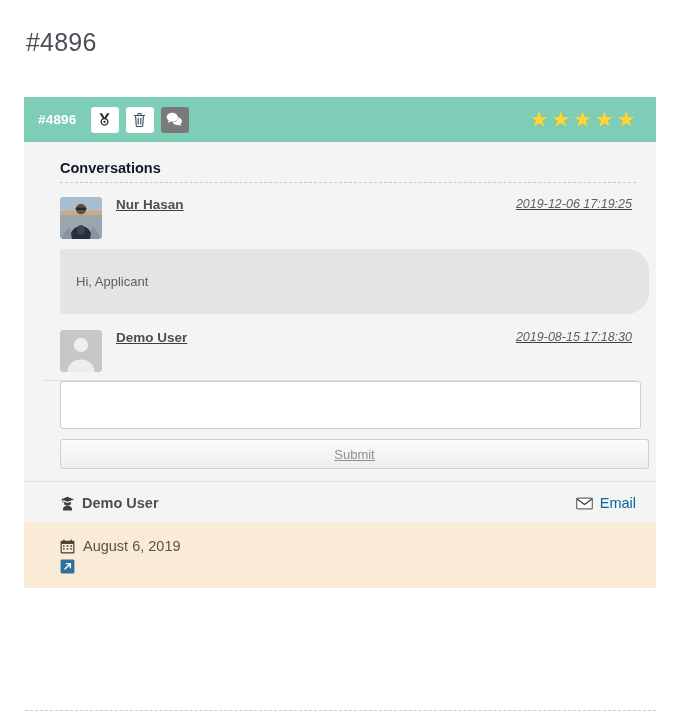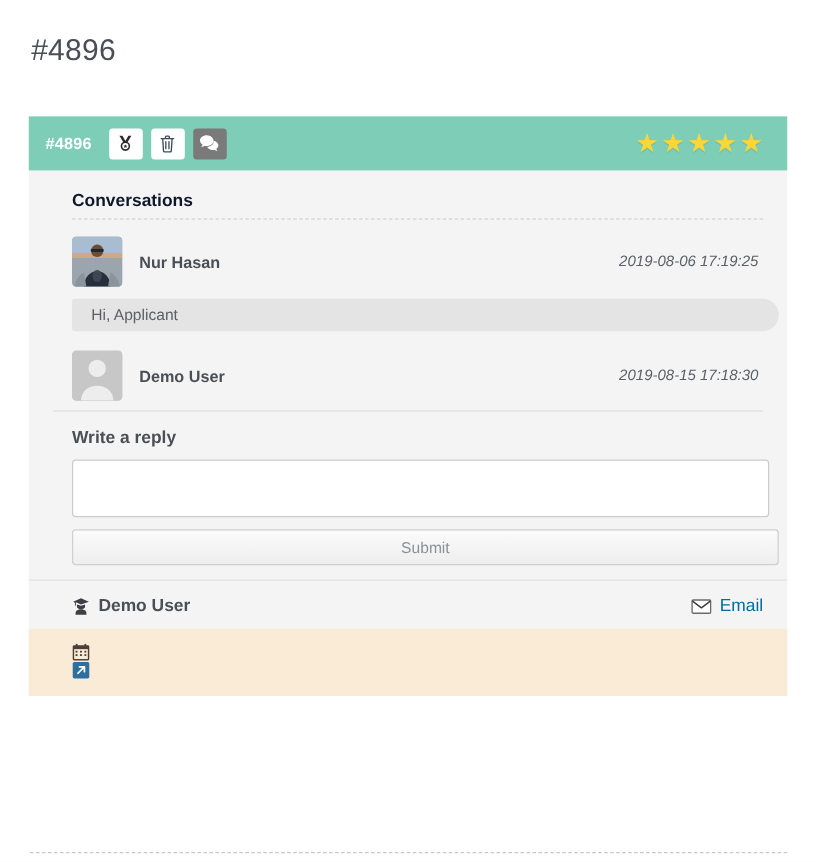--- a/index.html
+++ b/index.html
@@ -99,22 +99,23 @@
   .solid-rule {
     border: 0;
     border-top: 1px solid #dedede;
     margin: 0 0 0 0;
   }
 
   
   .msg { margin: 0 0 8px 16px; }
   .msg-head {
     display: flex;
-    align-items: center;
+    align-items: flex-start;
     min-height: 42px;
+    text-decoration: underline;
   }
   .avatar {
     width: 42px;
     height: 42px;
     border-radius: 4px;
     overflow: hidden;
     flex: 0 0 42px;
     background: #c9c9c9;
     position: relative;
   }
@@ -128,21 +129,21 @@
   .msg-time {
     margin-left: auto;
     font-size: 12.5px;
     font-style: italic;
     color: #5a5f65;
     padding-right: 4px;
   }
   .bubble {
     background: #e4e4e4;
     border-radius: 4px 22px 22px 4px;
-    padding: 6px 16px;
+    padding: 25px 16px;
     font-size: 13px;
     color: #5b6066;
     margin-top: 10px;
     margin-bottom: 16px;
     box-sizing: border-box;
     width: 589px;
   }
 
   
   .reply-wrap { margin-left: 16px; }
@@ -171,20 +172,21 @@
     width: 589px;
     height: 30px;
     background: linear-gradient(#fbfbfb, #eeeeee);
     border: 1px solid #cfcfcf;
     border-radius: 3px;
     font-family: "Liberation Sans", sans-serif;
     font-size: 13px;
     color: #8b9096;
     cursor: pointer;
     display: block;
+    text-decoration: underline;
   }
 
   
   .meta-row {
     display: flex;
     align-items: center;
     padding: 13px 20px 11px 36px;
     border-top: 1px solid #e2e2e2;
     margin-top: 12px;
   }
@@ -294,21 +296,21 @@
             <rect y="18" width="42" height="24" fill="#9aa5ad"></rect>
             <circle cx="21" cy="12" r="5.2" fill="#6b4c36"></circle>
             <rect x="15.6" y="10.4" width="10.8" height="2.6" rx="1.2" fill="#1f2833"></rect>
             <path d="M10 42c0-8 5-13 11-13s11 5 11 13z" fill="#26303c"></path>
             <path d="M2 42c1-6 4-10 8-12l2 12z" fill="#8a949c"></path>
             <path d="M40 42c-1-6-4-10-8-12l-2 12z" fill="#8a949c"></path>
             <ellipse cx="21" cy="33" rx="4" ry="5" fill="#3c4753"></ellipse>
           </svg>
         </div>
         <span class="msg-name">Nur Hasan</span>
-        <span class="msg-time">2019-08-06 17:19:25</span>
+        <span class="msg-time">2019-12-06 17:19:25</span>
       </div>
       <div class="bubble">Hi, Applicant</div>
     </div>
 
     <div class="msg">
       <div class="msg-head">
         <div class="avatar">
           <svg width="42" height="42" viewBox="0 0 42 42">
             <rect width="42" height="42" fill="#c7c7c7"></rect>
             <circle cx="21" cy="15" r="7.2" fill="#ededed"></circle>
@@ -316,21 +318,20 @@
           </svg>
         </div>
         <span class="msg-name">Demo User</span>
         <span class="msg-time">2019-08-15 17:18:30</span>
       </div>
     </div>
 
     <hr class="solid-rule">
 
     <div class="reply-wrap">
-      <h2 class="reply-title">Write a reply</h2>
       <textarea class="reply-box" placeholder="" style=""></textarea>
       <button class="submit-btn">Submit</button>
     </div>
 
   </div>
 
   <div class="meta-row">
     <span class="meta-user">
       <span class="ic">
         <svg width="15" height="15" viewBox="0 0 24 24" fill="#3a3f44">
@@ -362,20 +363,21 @@
           <rect x="4.2" y="0.6" width="2" height="3.6" rx="0.9"></rect>
           <rect x="13.8" y="0.6" width="2" height="3.6" rx="0.9"></rect>
           <rect x="4" y="8.4" width="2.1" height="2" fill="#4a4038"></rect>
           <rect x="8.9" y="8.4" width="2.1" height="2" fill="#4a4038"></rect>
           <rect x="13.8" y="8.4" width="2.1" height="2" fill="#4a4038"></rect>
           <rect x="4" y="12.2" width="2.1" height="2" fill="#4a4038"></rect>
           <rect x="8.9" y="12.2" width="2.1" height="2" fill="#4a4038"></rect>
           <rect x="13.8" y="12.2" width="2.1" height="2" fill="#4a4038"></rect>
         </svg>
       </span>
+      <span class="date">August 6, 2019</span>
     </div>
     <div class="line">
       <span class="ic">
         <svg width="15" height="15" viewBox="0 0 20 20">
           <rect x="0.8" y="0.8" width="18.4" height="18.4" rx="1.8" fill="#2f6f9f"></rect>
           <path d="M6.6 13.4l6.8-6.8M8.4 6.2h5.4v5.4" stroke="#ffffff" stroke-width="1.9" fill="none" stroke-linecap="round" stroke-linejoin="round"></path>
         </svg>
       </span>
     </div>
   </div>

